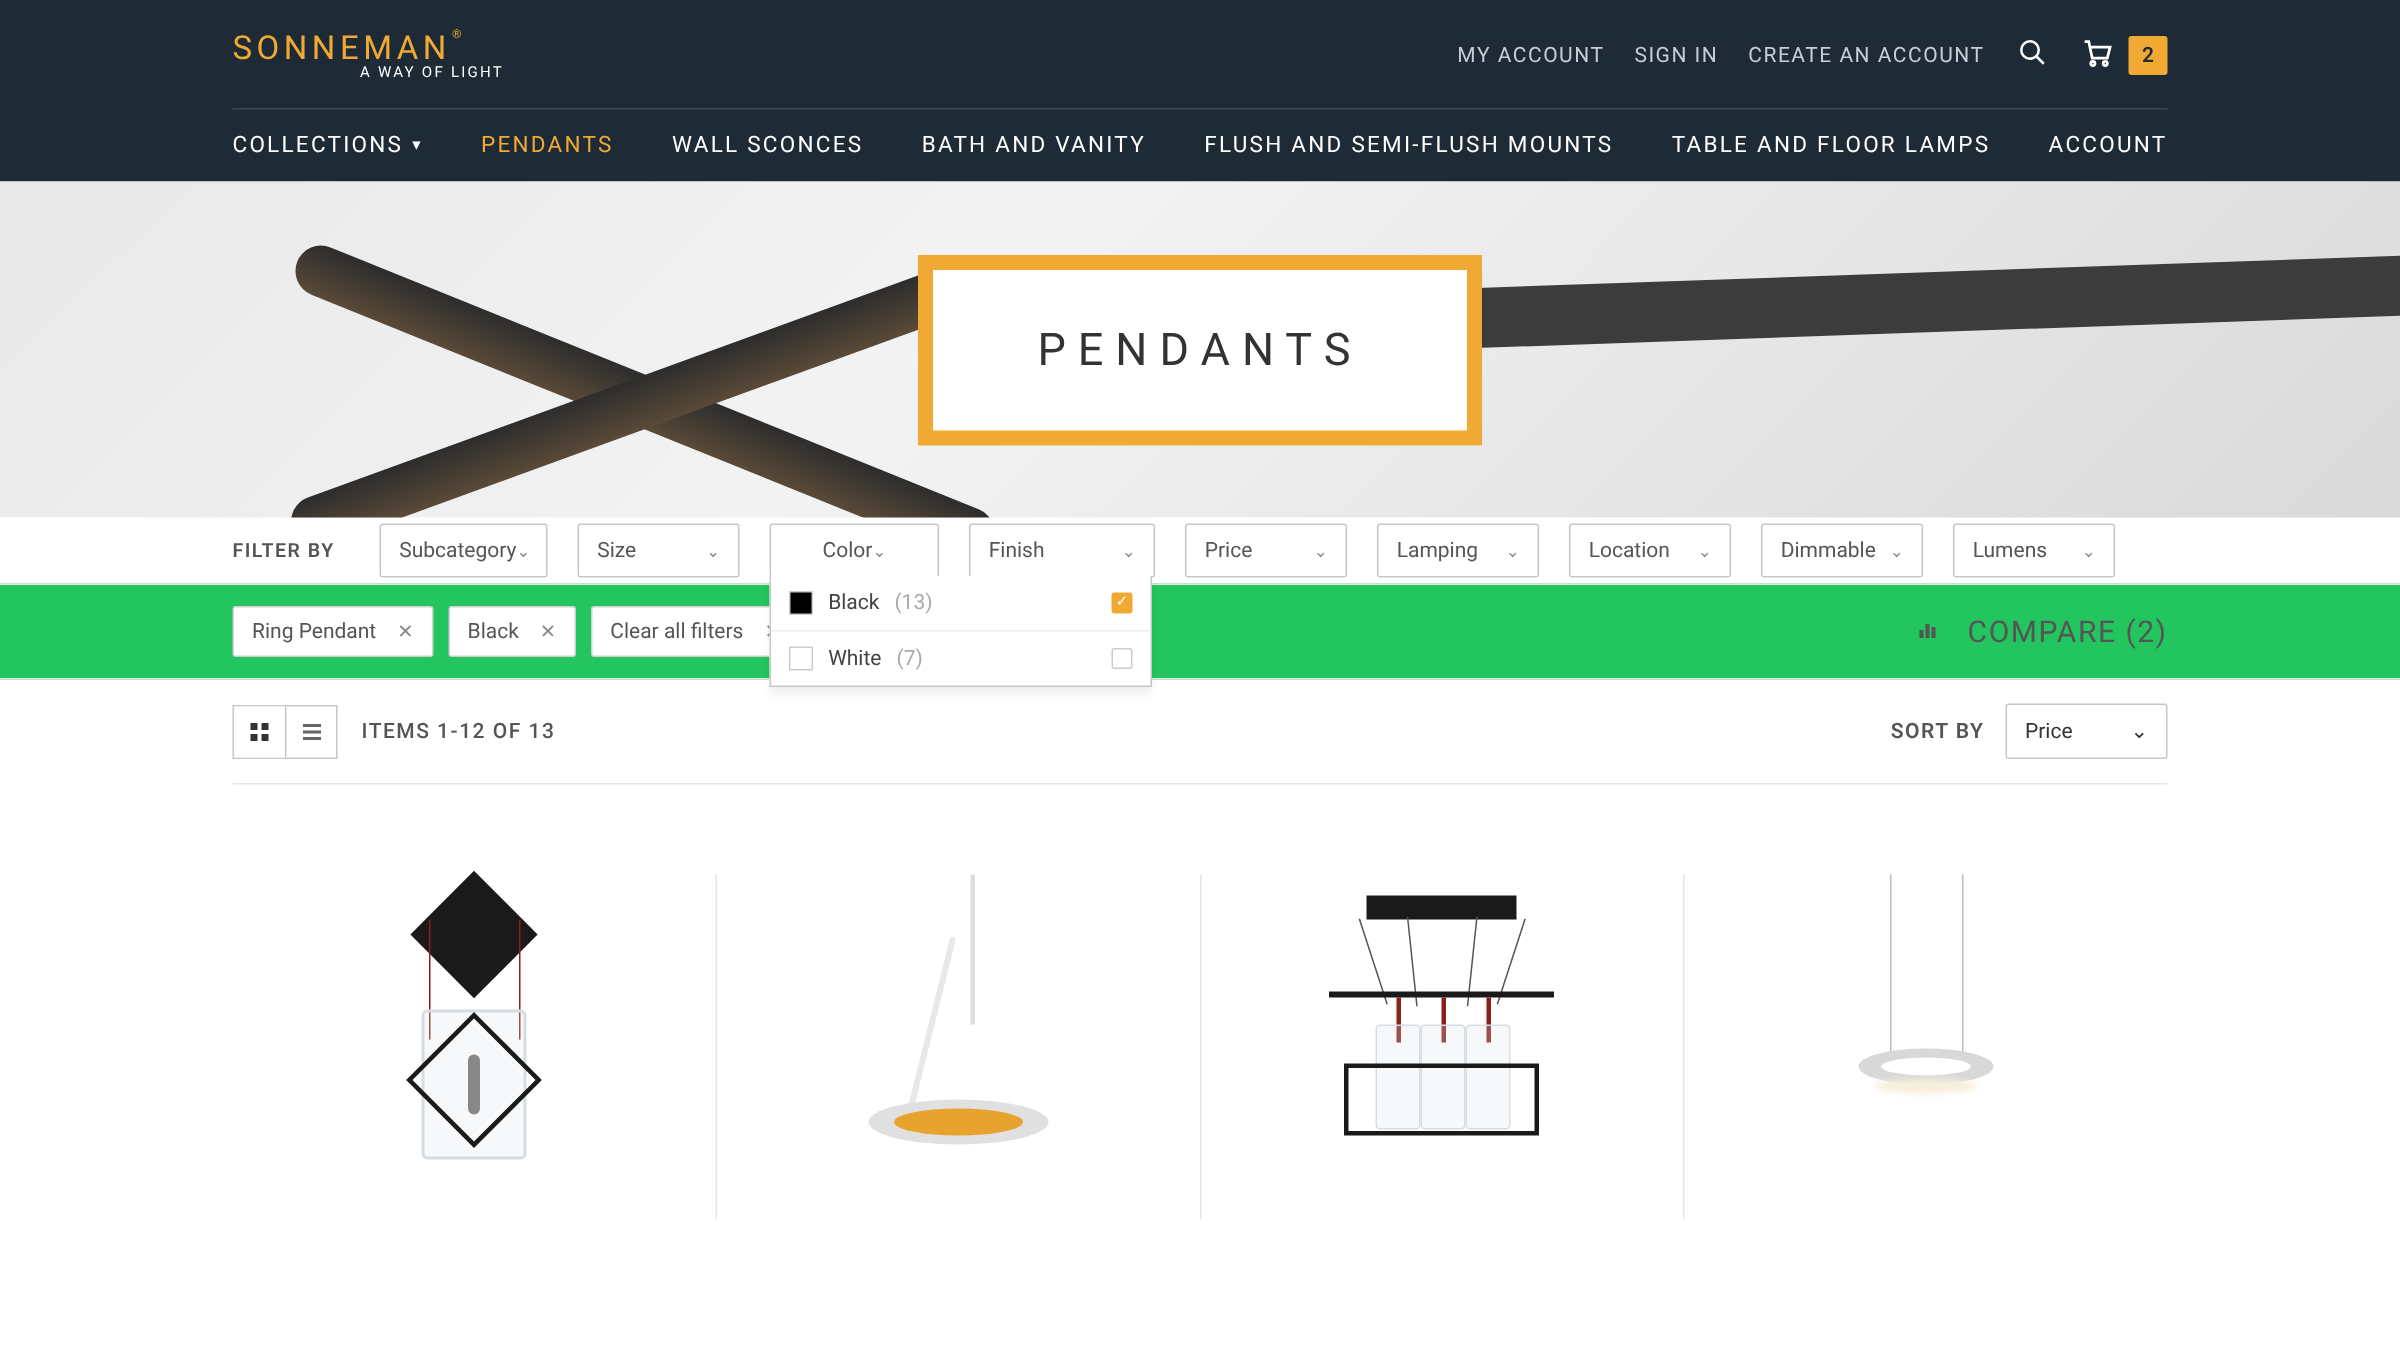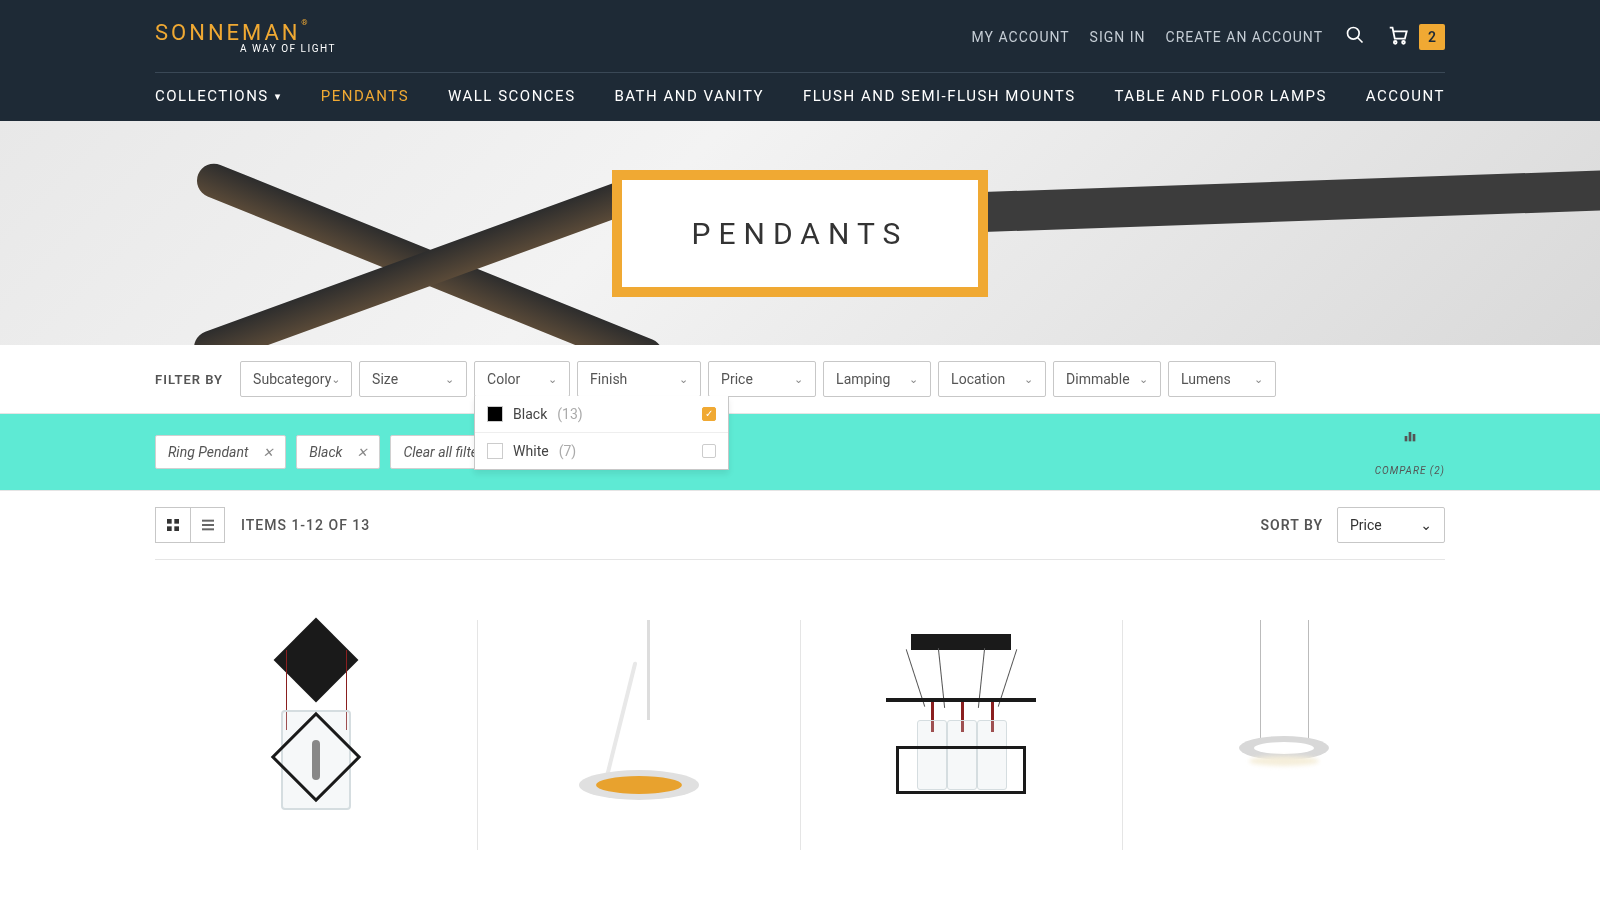--- a/index.html
+++ b/index.html
@@ -28,43 +28,43 @@
   
   .hero { position: relative; height: 224px; background: linear-gradient(135deg,#e8e8e8 0%,#f3f3f3 40%,#d9d9d9 100%); overflow: hidden; display: flex; align-items: center; justify-content: center; }
   .hero-shape { position: absolute; background: #3c3c3c; }
   .sh1 { width: 800px; height: 40px; top: 60px; right: -100px; border-radius: 20px; transform: rotate(-2deg); }
   .sh2 { width: 500px; height: 34px; top: 130px; left: 180px; border-radius: 17px; transform: rotate(22deg); background: linear-gradient(#2d2d2d,#5a4a38);}
   .sh3 { width: 500px; height: 34px; top: 130px; left: 180px; border-radius: 17px; transform: rotate(-20deg); background: linear-gradient(#2d2d2d,#5a4a38);}
   .hero-title-box { border: 10px solid #f0a933; background: #fff; padding: 36px 70px; position: relative; z-index: 2; }
   .hero-title { font-size: 30px; letter-spacing: 8px; color: #333; font-weight: 400; }
 
   
-  .filter-bar { max-width: 1290px; margin: 0 auto; padding: 16px 0; display: flex; align-items: center; gap: 7px; }
+  .filter-bar { max-width: 1290px; margin: 0 auto; padding: 4px 0; display: flex; align-items: center; gap: 20px; }
   .filter-label { font-size: 13px; letter-spacing: 1px; color: #555; font-weight: 600; margin-right: 10px; }
   .filter-select { position: relative; border: 1px solid #c7c7c7; background: #fff; padding: 9px 12px; font-size: 14px; color: #555; cursor: pointer; display: flex; align-items: center; justify-content: space-between; border-radius: 2px; }
-  .fs-sub { width: 112px; } .fs-size { width: 108px; } .fs-color { width: 96px; } .fs-finish { width: 124px; } .fs-price { width: 108px; } .fs-lamp { width: 108px; } .fs-loc { width: 108px; } .fs-dim { width: 108px; } .fs-lum { width: 108px; }
+  .fs-sub { width: 112px; } .fs-size { width: 108px; } .fs-color { width: 113px; justify-content: center; } .fs-finish { width: 124px; } .fs-price { width: 108px; } .fs-lamp { width: 108px; } .fs-loc { width: 108px; } .fs-dim { width: 108px; } .fs-lum { width: 108px; }
   .filter-select .chev2 { font-size: 11px; color: #888; }
 
   
   .color-dropdown { position: absolute; top: 100%; left: -1px; right: -1px; background: #fff; border: 1px solid #c7c7c7; border-top: none; z-index: 20; box-shadow: 0 4px 6px rgba(0,0,0,.08); min-width: 255px;}
   .color-option { display: flex; align-items: center; padding: 10px 12px; border-bottom: 1px solid #eee; gap: 10px; font-size: 14px; color: #444; }
   .color-option:last-child { border-bottom: none; }
   .swatch { width: 16px; height: 16px; border: 1px solid #ccc; flex-shrink:0;}
   .sw-al { background: #d6d6d6; } .sw-bl { background: #000; } .sw-wh { background: #fff; }
   .opt-count { color: #aaa; }
   .opt-check { margin-left: auto; width: 14px; height: 14px; border: 1px solid #ccc; border-radius: 2px; display:flex; align-items:center; justify-content:center;}
   .opt-check.checked { background: #f0a933; border-color: #f0a933; }
   .opt-check.checked::after { content:"✓"; color:#fff; font-size:10px; line-height:1;}
 
   
-  .active-strip { background: #5eead4; border-top: 1px solid #e5e5e5; border-bottom: 1px solid #e5e5e5; font-style: italic; }
+  .active-strip { background: #22c55e; border-top: 1px solid #e5e5e5; border-bottom: 1px solid #e5e5e5; }
   .active-filters { max-width: 1290px; margin: 0 auto; padding: 14px 0; display: flex; align-items: center; gap: 10px; }
   .chip { background: #fff; border: 1px solid #d0d0d0; padding: 8px 12px; font-size: 14px; color: #555; display: flex; align-items: center; gap: 14px; border-radius: 2px; cursor: pointer; }
   .chip .x { color: #888; font-size: 13px;}
-  .compare { margin-left: auto; display: flex; align-items: center; gap: 19px; font-size: 10px; letter-spacing: 1px; color: #555; cursor: pointer; flex-direction: column; }
+  .compare { margin-left: auto; display: flex; align-items: center; gap: 19px; font-size: 20px; letter-spacing: 1px; color: #555; cursor: pointer; }
 
   
   .toolbar { max-width: 1290px; margin: 0 auto; padding: 16px 0; display: flex; align-items: center; border-bottom: 1px solid #e5e5e5; }
   .view-toggle { display: flex; border: 1px solid #c7c7c7; }
   .view-btn { width: 34px; height: 34px; display: flex; align-items: center; justify-content: center; cursor: pointer; color: #666; }
   .view-btn.active { background: #fff; color: #333; }
   .view-btn + .view-btn { border-left: 1px solid #c7c7c7; }
   .item-count { margin-left: 16px; font-size: 14px; letter-spacing: 1px; color: #555; font-weight: 500;}
   .sort-wrap { margin-left: auto; display: flex; align-items: center; gap: 14px; }
   .sort-label { font-size: 14px; letter-spacing: 1px; color: #555; font-weight: 600; }

